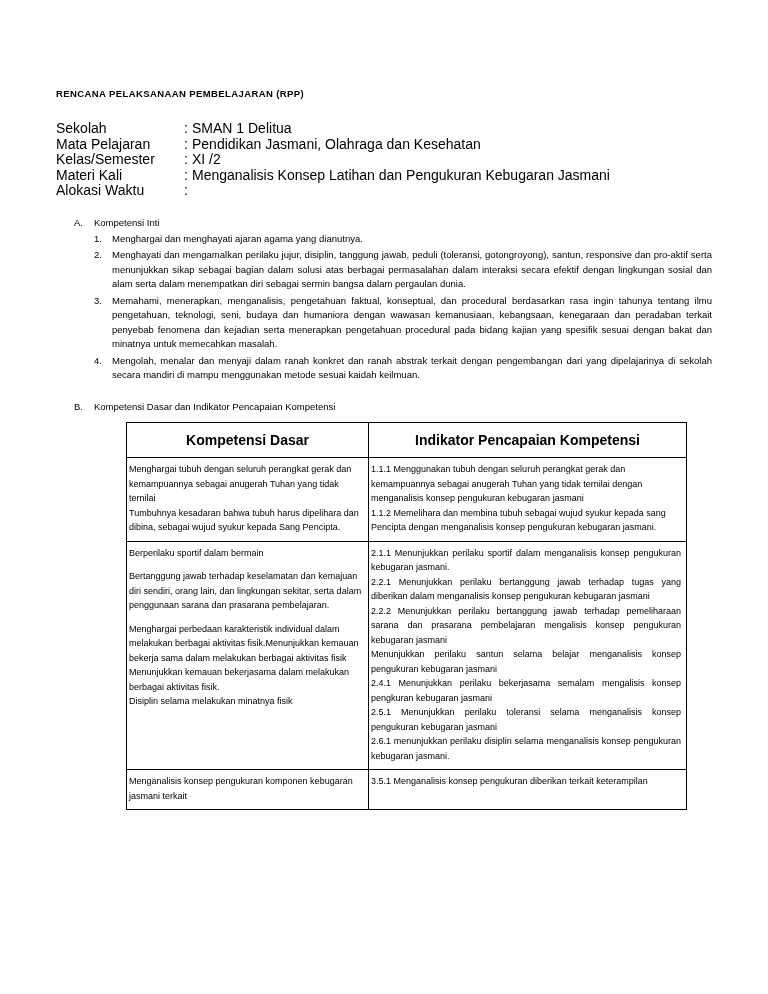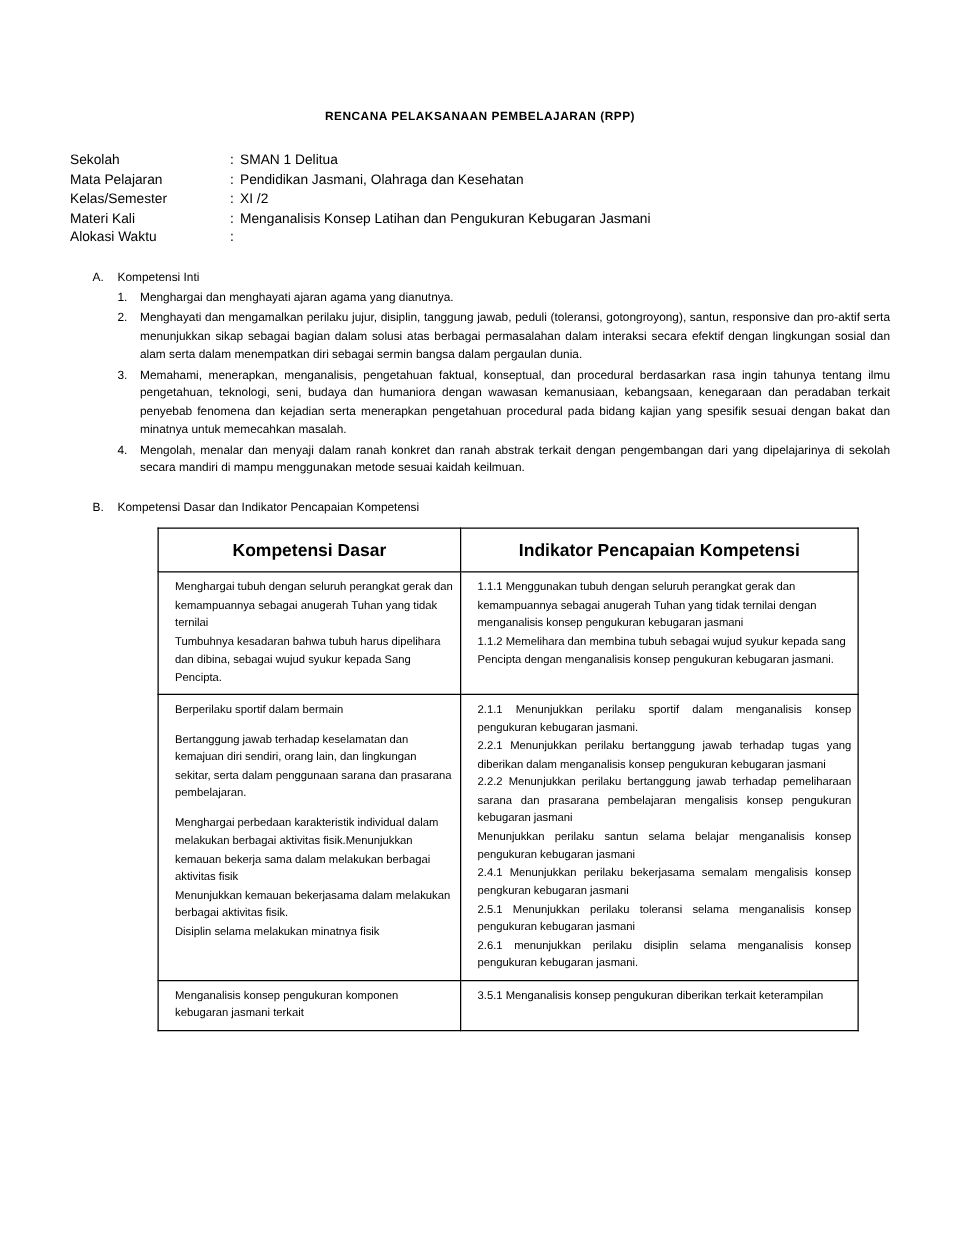--- a/index.html
+++ b/index.html
@@ -17,28 +17,28 @@
   }
   .page {
     position: absolute;
     left: 0; top: 0;
     width: 768px;
     height: 994px;
     padding: 88px 56px 0 56px;
     box-sizing: border-box;
   }
   .doc-title {
-    text-align: center;
+    text-align: left;
     font-size: 9.5px;
     font-weight: bold;
     letter-spacing: 0.4px;
     margin: 0 0 22px 0;
   }
   .meta {
-    font-size: 11px;
+    font-size: 14px;
     line-height: 15.5px;
     margin: 0 0 18px 0;
   }
   .meta-row {
     display: flex;
   }
   .meta-label {
     width: 128px;
     flex: 0 0 128px;
   }
@@ -86,21 +86,21 @@
   table.kd {
     border-collapse: collapse;
     width: 560px;
     margin: 10px 0 0 70px;
     font-size: 9px;
     table-layout: fixed;
   }
   table.kd th, table.kd td {
     border: 1px solid #000000;
     vertical-align: top;
-    padding: 4px 5px 6px 13px;
+    padding: 4px 5px 6px 2px;
     line-height: 14.5px;
   }
   table.kd th {
     text-align: center;
     font-weight: bold;
     padding: 10px 4px;
     font-size: 14px;
   }
   .col-a { width: 242px; }
   .col-b { width: 318px; }

